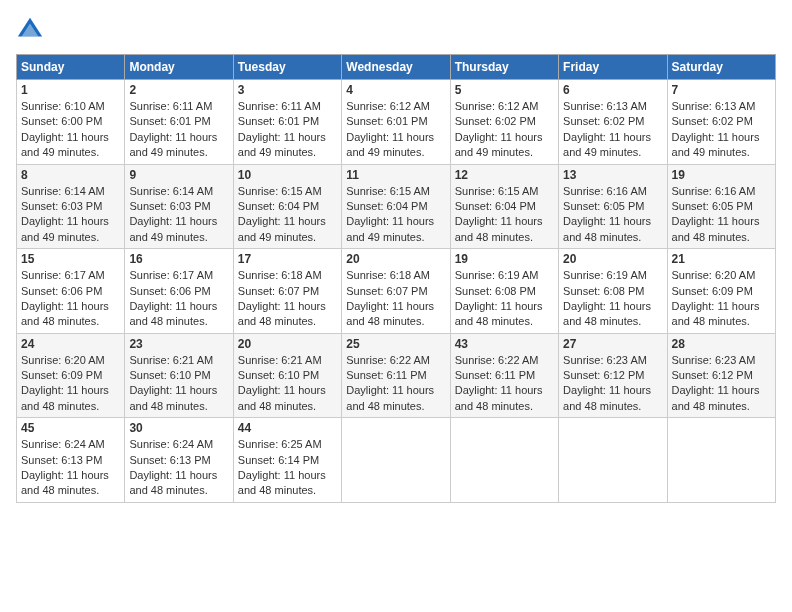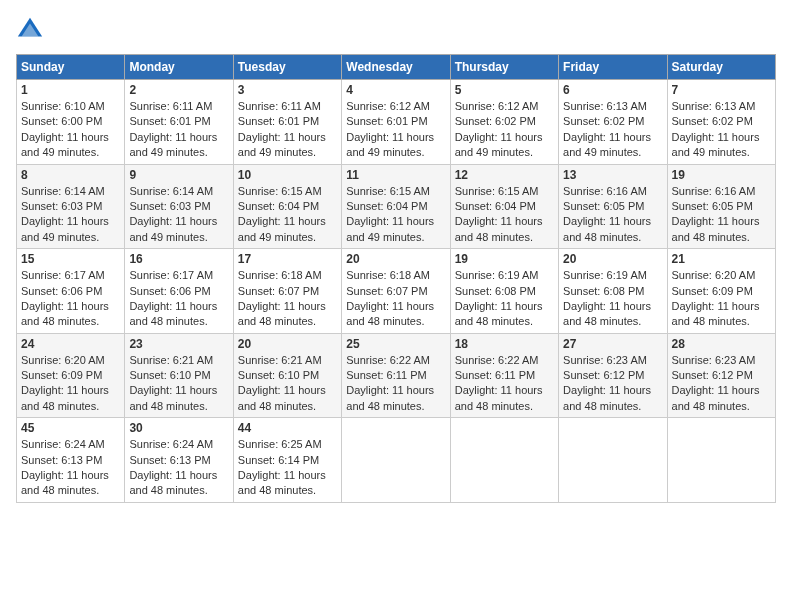--- a/index.html
+++ b/index.html
@@ -237,21 +237,21 @@
       </td>
           <td>
         <span class="day-number">20</span>
         <span class="day-info">Sunrise: 6:21 AM<br>Sunset: 6:10 PM<br>Daylight: 11 hours and 48 minutes.</span>
       </td>
           <td>
         <span class="day-number">25</span>
         <span class="day-info">Sunrise: 6:22 AM<br>Sunset: 6:11 PM<br>Daylight: 11 hours and 48 minutes.</span>
       </td>
           <td>
-        <span class="day-number">18</span>
+        <span class="day-number">43</span>
         <span class="day-info">Sunrise: 6:22 AM<br>Sunset: 6:11 PM<br>Daylight: 11 hours and 48 minutes.</span>
       </td>
           <td>
         <span class="day-number">27</span>
         <span class="day-info">Sunrise: 6:23 AM<br>Sunset: 6:12 PM<br>Daylight: 11 hours and 48 minutes.</span>
       </td>
           <td>
         <span class="day-number">28</span>
         <span class="day-info">Sunrise: 6:23 AM<br>Sunset: 6:12 PM<br>Daylight: 11 hours and 48 minutes.</span>
       </td>

